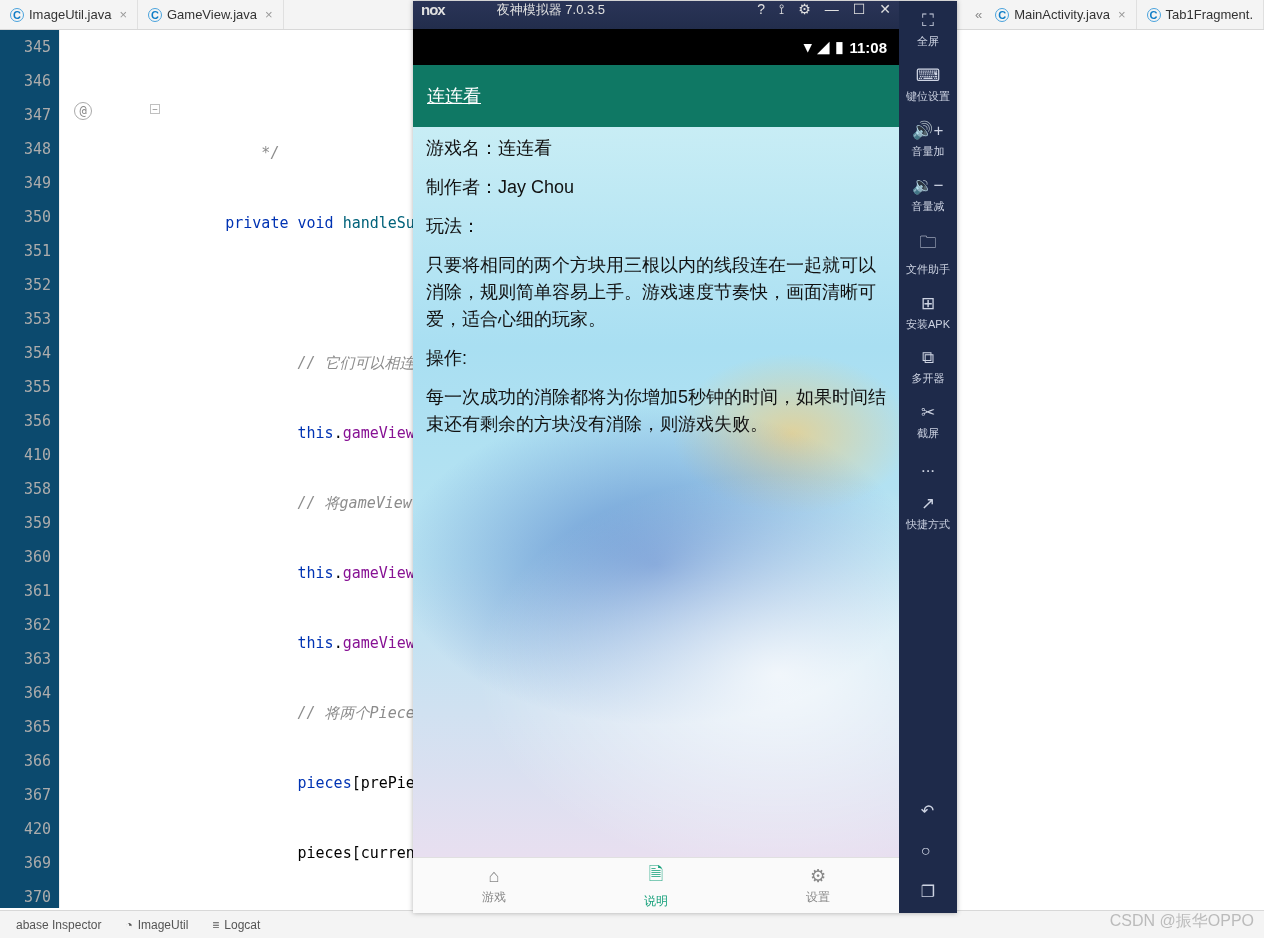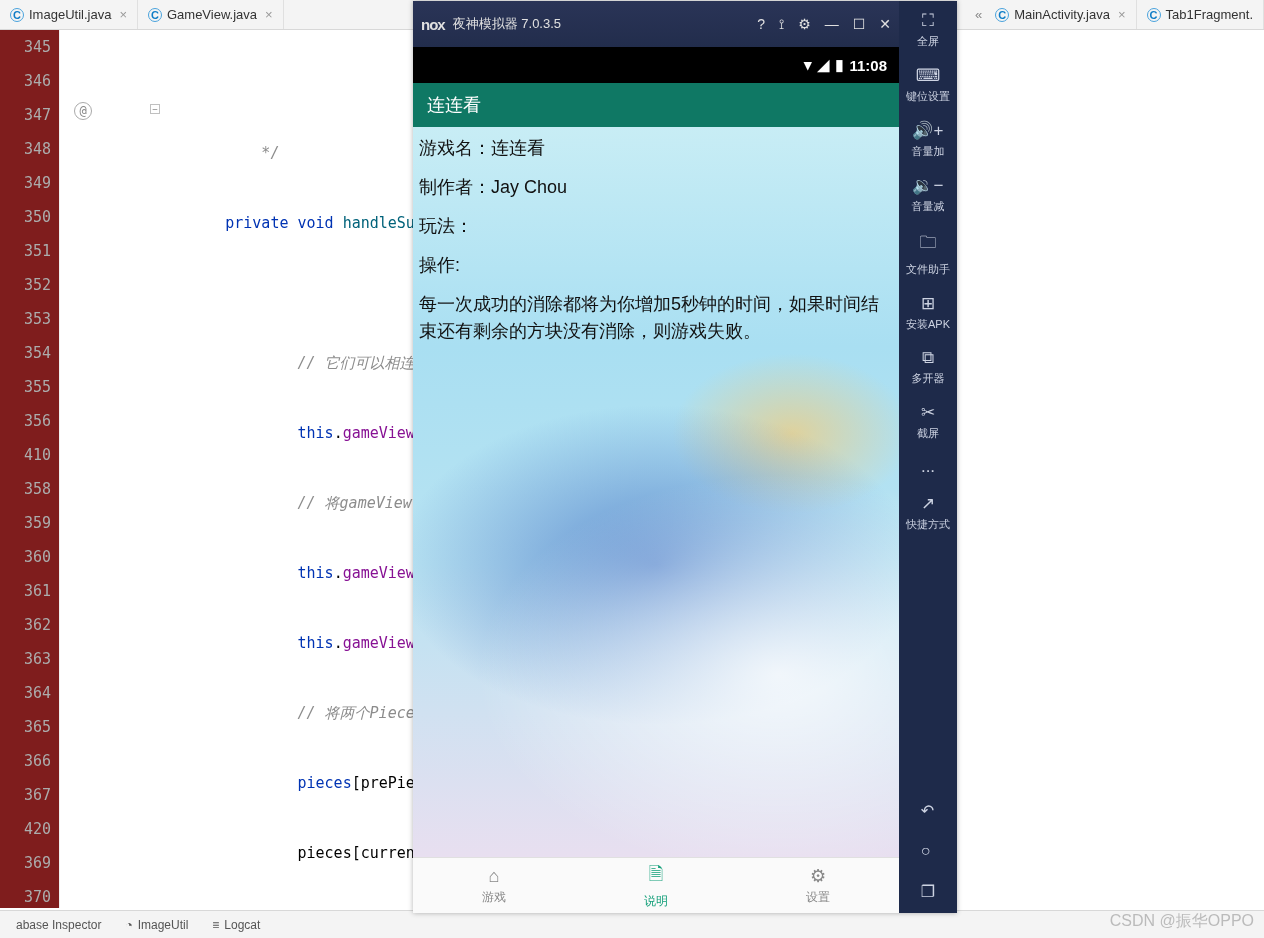--- a/index.html
+++ b/index.html
@@ -50,21 +50,21 @@
     .editor {
       position: absolute;
       top: 30px; left: 0; right: 0; bottom: 30px;
       display: flex;
       font-family: Consolas, Monaco, monospace;
       font-size: 15px;
       background: #fff;
     }
     .gutter {
       width: 60px;
-      background: #7f1d1d;
+      background: #0c4a6e;
       color: #acacac;
       text-align: right;
       padding-right: 8px;
       user-select: none;
       border-right: 1px solid #f0f0f0;
     }
     .gutter div { height: 34px; line-height: 34px; }
     .annotations {
       width: 45px;
       background: #fff;
@@ -117,45 +117,46 @@
       position: absolute;
       top: 1px; left: 413px;
       width: 544px; height: 912px;
       background: #1e2a4a;
       display: flex;
       flex-direction: row;
       box-shadow: 0 0 5px rgba(0,0,0,0.3);
     }
     .emu-screen { width: 486px; display: flex; flex-direction: column; }
     .emu-titlebar {
-      height: 46px;
+      height: 28px;
       background: linear-gradient(#2a3457, #222d4c);
-      display: flex; align-items: center;
+      display: flex; align-items: flex-start;
       color: #e0e0e0;
       font-size: 13px;
       padding: 0 8px;
+      gap: 44px;
     }
     .emu-logo { font-weight: bold; font-size: 15px; font-family: Arial; letter-spacing: -1px; }
     .emu-title-txt { margin-left: 8px; }
     .emu-titlebar .right-icons { margin-left: auto; display: flex; gap: 14px; font-size: 14px; }
     .emu-statusbar {
       height: 36px;
       background: #000;
       color: #fff;
       display: flex; align-items: center; justify-content: flex-end;
       padding: 0 12px; font-size: 15px;
       font-weight: bold;
       gap: 6px;
     }
     .emu-appbar {
-      height: 44px;
+      height: 62px;
       background: #0f7864;
       color: #fff;
       display: flex; align-items: center;
-      padding: 0 14px; font-size: 18px;
+      padding: 0 14px; font-size: 18px; text-decoration: underline;
     }
     .emu-content {
       flex: 1;
       background: linear-gradient(180deg, #c8edf5 0%, #a9dff2 30%, #b8e3f2 60%, #e8dff0 100%);
       position: relative;
       overflow: hidden;
     }
     .whale-scene {
       position: absolute; inset: 0;
       background:
@@ -163,21 +164,21 @@
         radial-gradient(ellipse 260px 160px at 50% 60%, rgba(61,108,194,0.7), transparent),
         radial-gradient(ellipse 120px 80px at 78% 42%, rgba(255,200,100,0.6), transparent);
     }
     .app-text {
       position: absolute; top: 0; left: 0; right: 0;
       padding: 8px 6px;
       color: #111;
       font-size: 18px;
       line-height: 1.5;
     }
-    .app-text p { margin-bottom: 12px; }
+    .app-text p { margin-bottom: 12px; margin-left: 7px; }
     .emu-bottom-nav {
       height: 56px;
       background: #fafafa;
       display: flex;
       border-top: 1px solid #e0e0e0;
     }
     .nav-item {
       flex: 1;
       display: flex; flex-direction: column;
       align-items: center; justify-content: center;
@@ -335,20 +336,21 @@
     </div>
     <div class="emu-appbar">
       <span>连连看</span>
     </div>
     <div class="emu-content">
       <div class="whale-scene"></div>
       <div class="app-text">
         <p>游戏名：连连看</p>
         <p>制作者：Jay Chou</p>
         <p>玩法：</p>
+        <p>只要将相同的两个方块用三根以内的线段连在一起就可以消除，规则简单容易上手。游戏速度节奏快，画面清晰可爱，适合心细的玩家。</p>
         <p>操作:</p>
         <p>每一次成功的消除都将为你增加5秒钟的时间，如果时间结束还有剩余的方块没有消除，则游戏失败。</p>
       </div>
     </div>
     <div class="emu-bottom-nav">
       <div class="nav-item">
         <span class="nav-icon">⌂</span>
         <span>游戏</span>
       </div>
       <div class="nav-item active">

